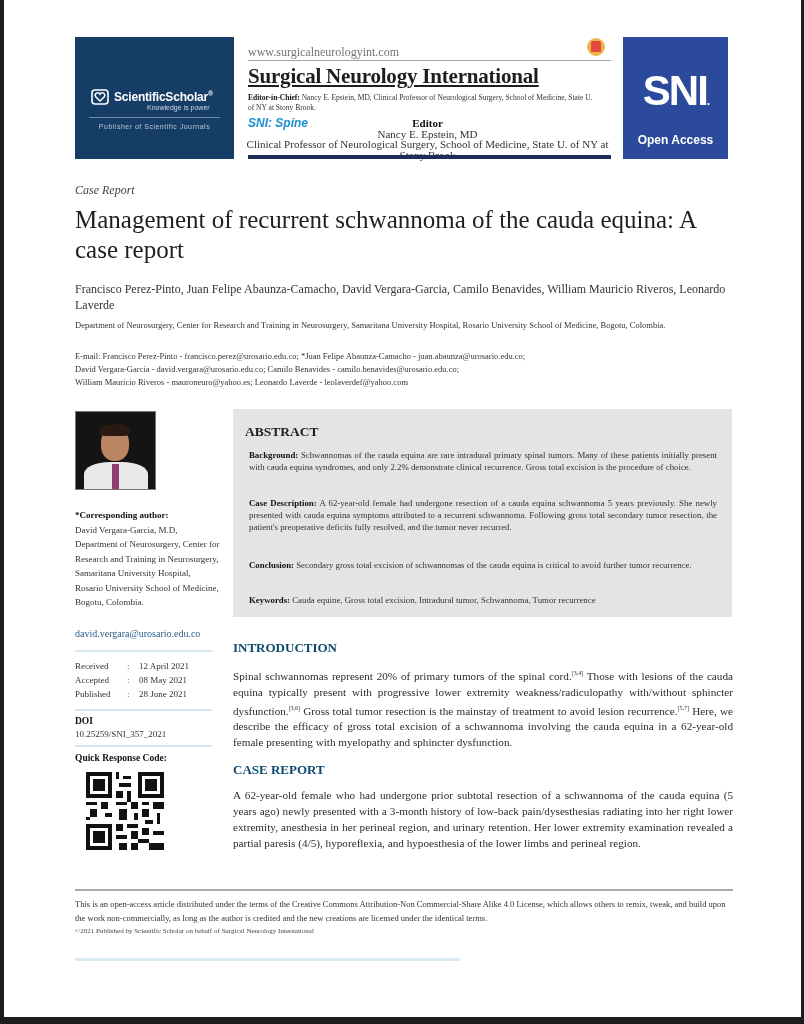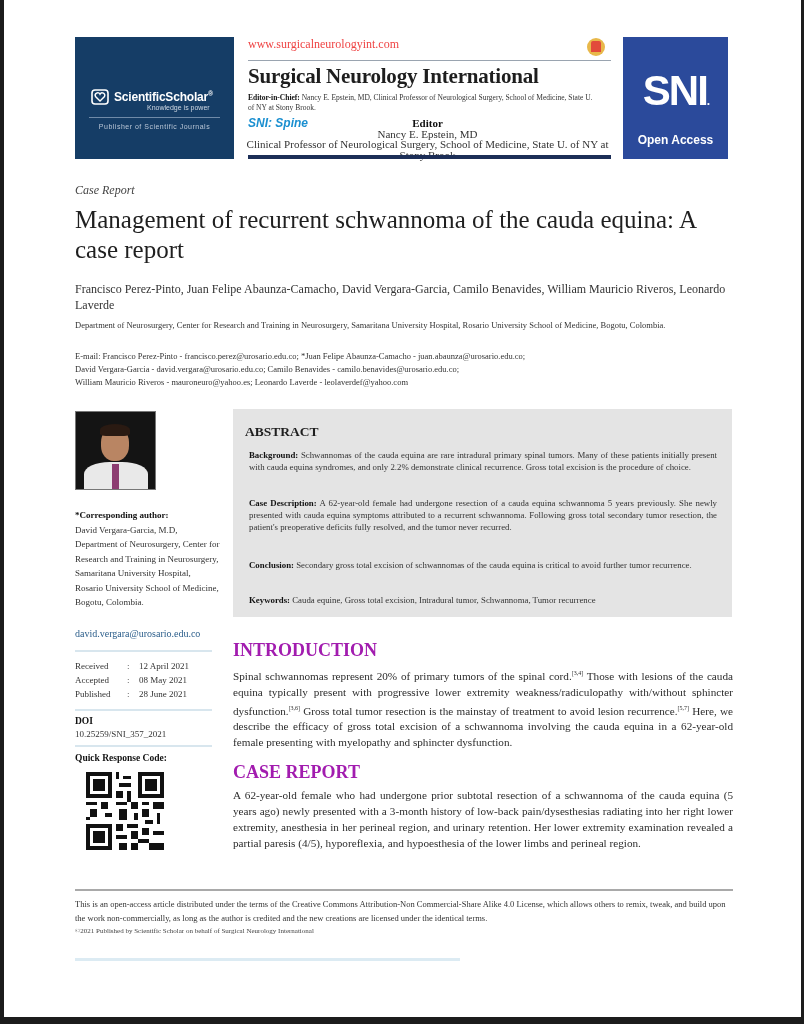--- a/index.html
+++ b/index.html
@@ -10,25 +10,25 @@
   
   .ss-logo { left:71px; top:37px; width:159px; height:122px; background:#153d66; color:#fff; font-family:"Liberation Sans", sans-serif; }
   .ss-logo .row { position:absolute; left:16px; top:52px; display:flex; align-items:center; gap:5px; }
   .ss-logo .name { font-weight:bold; font-size:12px; letter-spacing:-0.2px; }
   .ss-logo .name sup { font-size:7px; }
   .ss-logo .tag { position:absolute; left:72px; top:67px; font-size:7px; color:#cfd8e3; }
   .ss-logo .hr { position:absolute; left:14px; right:14px; top:80px; height:1px; background:#6f8aa8; }
   .ss-logo .pub { position:absolute; left:0; right:0; top:86px; text-align:center; font-size:7px; color:#b9c6d6; letter-spacing:0.5px; }
 
   .hdr-mid { left:240px; top:37px; width:367px; height:122px; }
-  .url { position:absolute; left:4px; top:0; font-size:12px; color:#ef4444; }
+  .url { position:absolute; left:4px; top:8px; font-size:12px; color:#737373; }
   .bookmark { position:absolute; right:6px; top:1px; width:18px; height:18px; border-radius:50%; background:#e8b84a; }
   .bookmark::after { content:""; position:absolute; left:4px; top:3px; width:10px; height:11px; background:#e24a3b; border-radius:2px 2px 0 0; }
   .url-rule { position:absolute; left:4px; right:0; top:23px; height:1px; background:#9aa4b0; }
-  .journal { position:absolute; left:4px; top:27px; font-size:21px; font-weight:bold; color:#1e1e1e; letter-spacing:-0.2px; }
+  .journal { position:absolute; left:4px; top:27px; font-size:21px; font-weight:bold; color:#1e1e1e; letter-spacing:-0.2px;text-decoration:underline; }
   .eic { position:absolute; left:4px; top:56px; width:350px; font-size:7.5px; line-height:10px; color:#333; }
   .eic b { color:#111;margin-top:27px; }
   .sni-spine { position:absolute; left:4px; top:79px; font-family:"Liberation Sans", sans-serif; font-style:italic; font-weight:bold; font-size:12px; color:#1a8fd0; }
   .editor-block { position:absolute; right:0; top:81px; text-align:center; font-size:11px; line-height:10.5px; color:#333; }
   .editor-block b { color:#111; }
   .navy-bar { position:absolute; left:4px; right:0; bottom:0; height:4px; background:#1c2e57; }
 
   .sni-logo { left:619px; top:37px; width:105px; height:122px; background:#2b4a9b; color:#fff; font-family:"Liberation Sans", sans-serif; text-align:center; }
   .sni-logo .big { position:absolute; left:0; right:0; top:30px; font-size:42px; font-weight:bold; letter-spacing:-2px; }
   .sni-logo .big span { font-size:12px; }
@@ -59,21 +59,21 @@
   .doi-v { left:71px; top:729px; font-size:9px; color:#333; }
   .qr-h { left:71px; top:753px; font-size:9.5px; font-weight:bold; color:#111; }
   .qr { left:82px; top:772px; width:78px; height:78px; }
 
   
   .abstract { left:229px; top:409px; width:499px; height:208px; background:#e4e4e4; }
   .abstract .h { position:absolute; left:12px; top:15px; font-size:13.5px; font-weight:bold; color:#1e1e1e; }
   .abstract p { position:absolute; left:16px; width:468px; margin:0; font-size:8.8px; line-height:12px; color:#333; text-align:justify; }
   .abstract p b { color:#111; }
 
-  .sec-h { left:229px; font-size:18px; font-weight:bold; color:#a21caf; }
+  .sec-h { left:229px; font-size:13px; font-weight:bold; color:#0c4a6e; }
   .body-p { left:229px; width:500px; font-size:11.2px; line-height:16px; color:#2c2c2c; text-align:justify; margin:0; }
   .body-p sup { font-size:6px; }
 
   
   .foot-rule { left:71px; top:889px; width:658px; height:2px; background:#a9a9a9; }
   .license { left:71px; top:897px; width:660px; font-size:8.5px; line-height:14px; color:#333; }
   .copy { left:71px; top:927px; font-size:7px; color:#444; }
   .foot-bar-line { left:71px; top:958px; width:385px; height:3px; background:#dcebf3; }
   .foot-bar { left:455px; top:946px; width:273px; height:24px; background:#dcebf3; font-size:9px; font-weight:bold; color:#222; line-height:24px; text-align:right; padding-right:14px; box-sizing:border-box; }
   .foot-bar .sep { font-weight:normal; padding:0 8px; }

